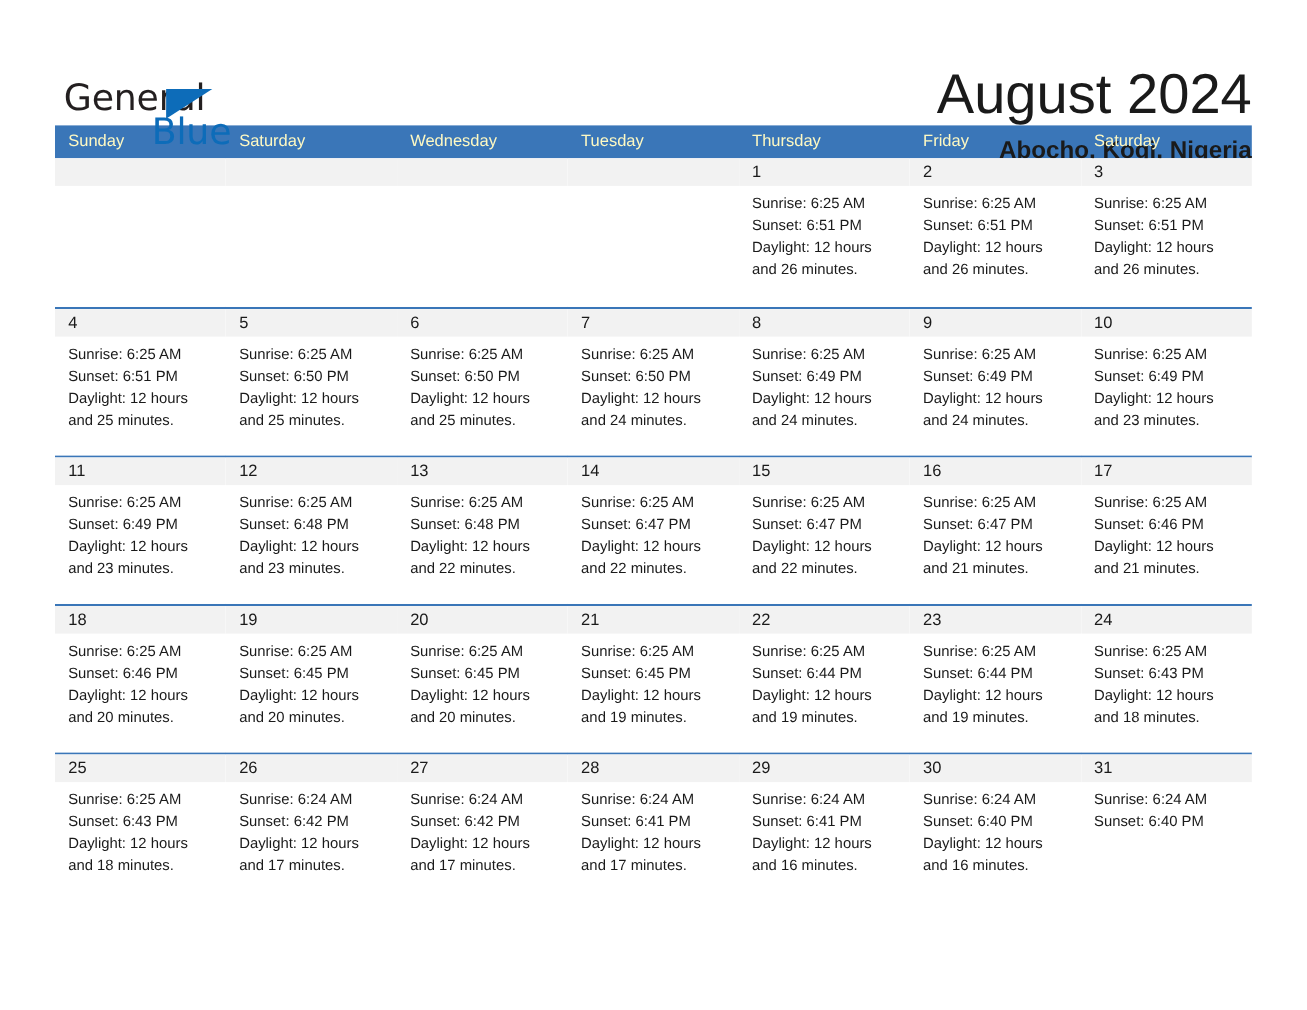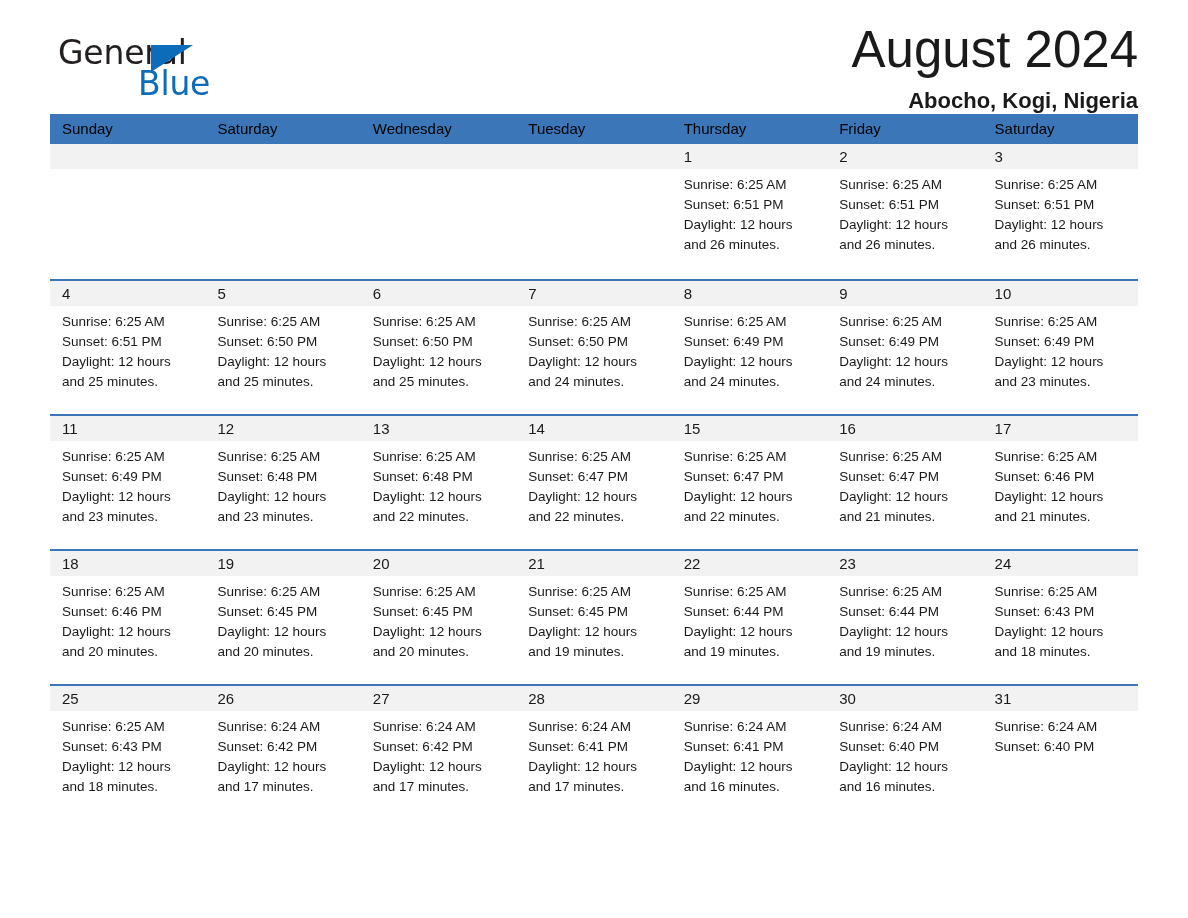--- a/index.html
+++ b/index.html
@@ -21,21 +21,21 @@
     height: 918px;
     box-sizing: border-box;
     padding: 0 50px;
   }
 
   
   .header {
     display: flex;
     align-items: flex-start;
     justify-content: space-between;
-    padding-top: 24px;
+    padding-top: 60px;
     height: 112px;
     box-sizing: border-box;
   }
   .logo {
     position: relative;
     width: 190px;
     height: 76px;
     flex: 0 0 auto;
   }
   .logo-general {
@@ -96,21 +96,21 @@
     width: 1088px;
     margin-top: 2px;
   }
   .weekday-row {
     display: grid;
     grid-template-columns: repeat(7, 1fr);
     background: #3a76b8;
     height: 30px;
   }
   .weekday {
-    color: #000000;
+    color: #fef9c3;
     font-size: 15px;
     line-height: 30px;
     padding-left: 12px;
     white-space: nowrap;
   }
   .week-row {
     display: grid;
     grid-template-columns: repeat(7, 1fr);
     border-top: 2px solid #3a76b8;
     height: 135px;

